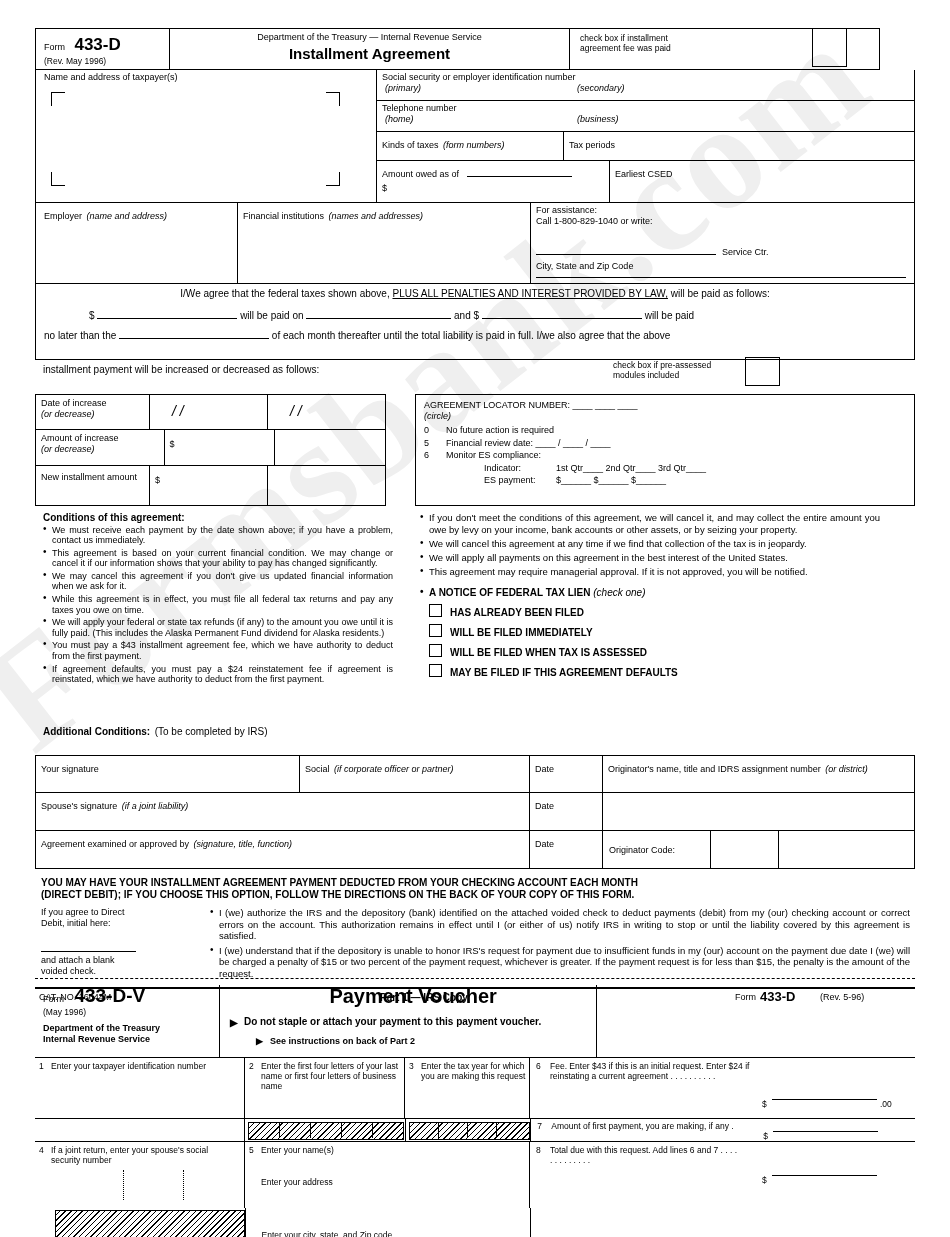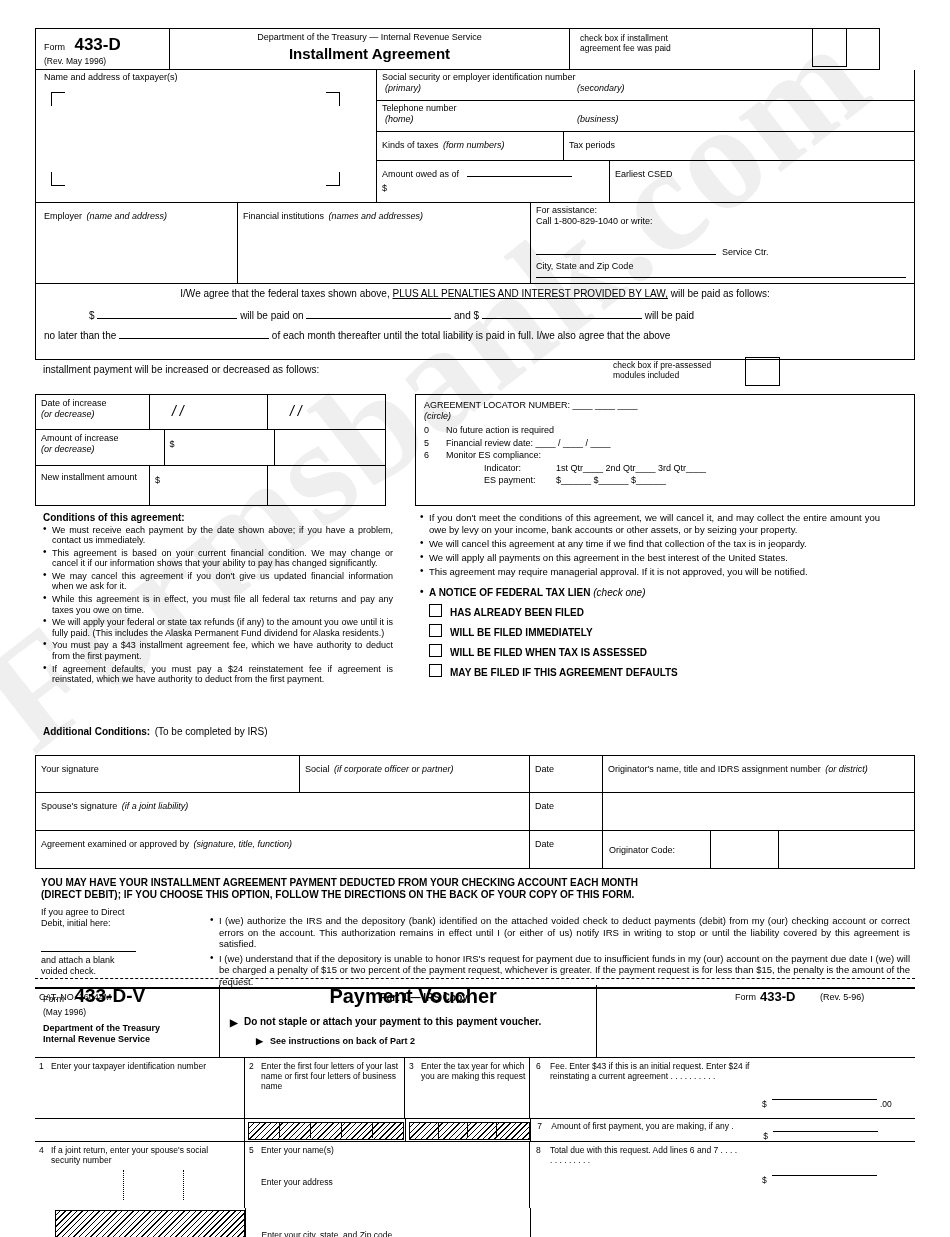--- a/index.html
+++ b/index.html
@@ -259,21 +259,21 @@
         <div class="md bold" style="padding-left:6px;">YOU MAY HAVE YOUR INSTALLMENT AGREEMENT PAYMENT DEDUCTED FROM YOUR CHECKING ACCOUNT EACH MONTH</div>
         <div class="md bold" style="padding-left:6px;">(DIRECT DEBIT); IF YOU CHOOSE THIS OPTION, FOLLOW THE DIRECTIONS ON THE BACK OF YOUR COPY OF THIS FORM.</div>
         <div style="position:relative;margin-top:6px;height:78px;">
           <div style="position:absolute;left:6px;top:0;width:155px;">
             <div class="sm">If you agree to Direct</div>
             <div class="sm">Debit, initial here:</div>
             <div style="margin-top:23px;width:95px;border-bottom:1px solid #000;"></div>
             <div class="sm" style="margin-top:3px;">and attach a blank</div>
             <div class="sm">voided check.</div>
           </div>
-          <ul class="cond" style="position:absolute;left:175px;top:8px;width:700px;">
+          <ul class="cond" style="position:absolute;left:175px;top:0;width:700px;">
             <li style="font-size:9.5px;line-height:11.5px;">I (we) authorize the IRS and the depository (bank) identified on the attached voided check to deduct payments (debit) from my (our) checking account or correct errors on the account. This authorization remains in effect until I (or either of us) notify IRS in writing to stop or until the liability covered by this agreement is satisfied.</li>
             <li style="font-size:9.5px;line-height:11.5px;margin-top:3px;">I (we) understand that if the depository is unable to honor IRS's request for payment due to insufficient funds in my (our) account on the payment due date I (we) will be charged a penalty of $15 or two percent of the payment request, whichever is greater. If the payment request is for less than $15, the penalty is the amount of the request.</li>
           </ul>
         </div>
       </div>
 
       <div style="border-top:2px solid #000;margin-top:2px;padding-top:3px;position:relative;height:20px;">
         <span class="sm" style="position:absolute;left:4px;">CAT. NO. 16644M</span>
         <span class="md bold" style="position:absolute;left:345px;">Part 1 — IRS Copy</span>
         <span class="sm" style="position:absolute;left:700px;">Form</span>

